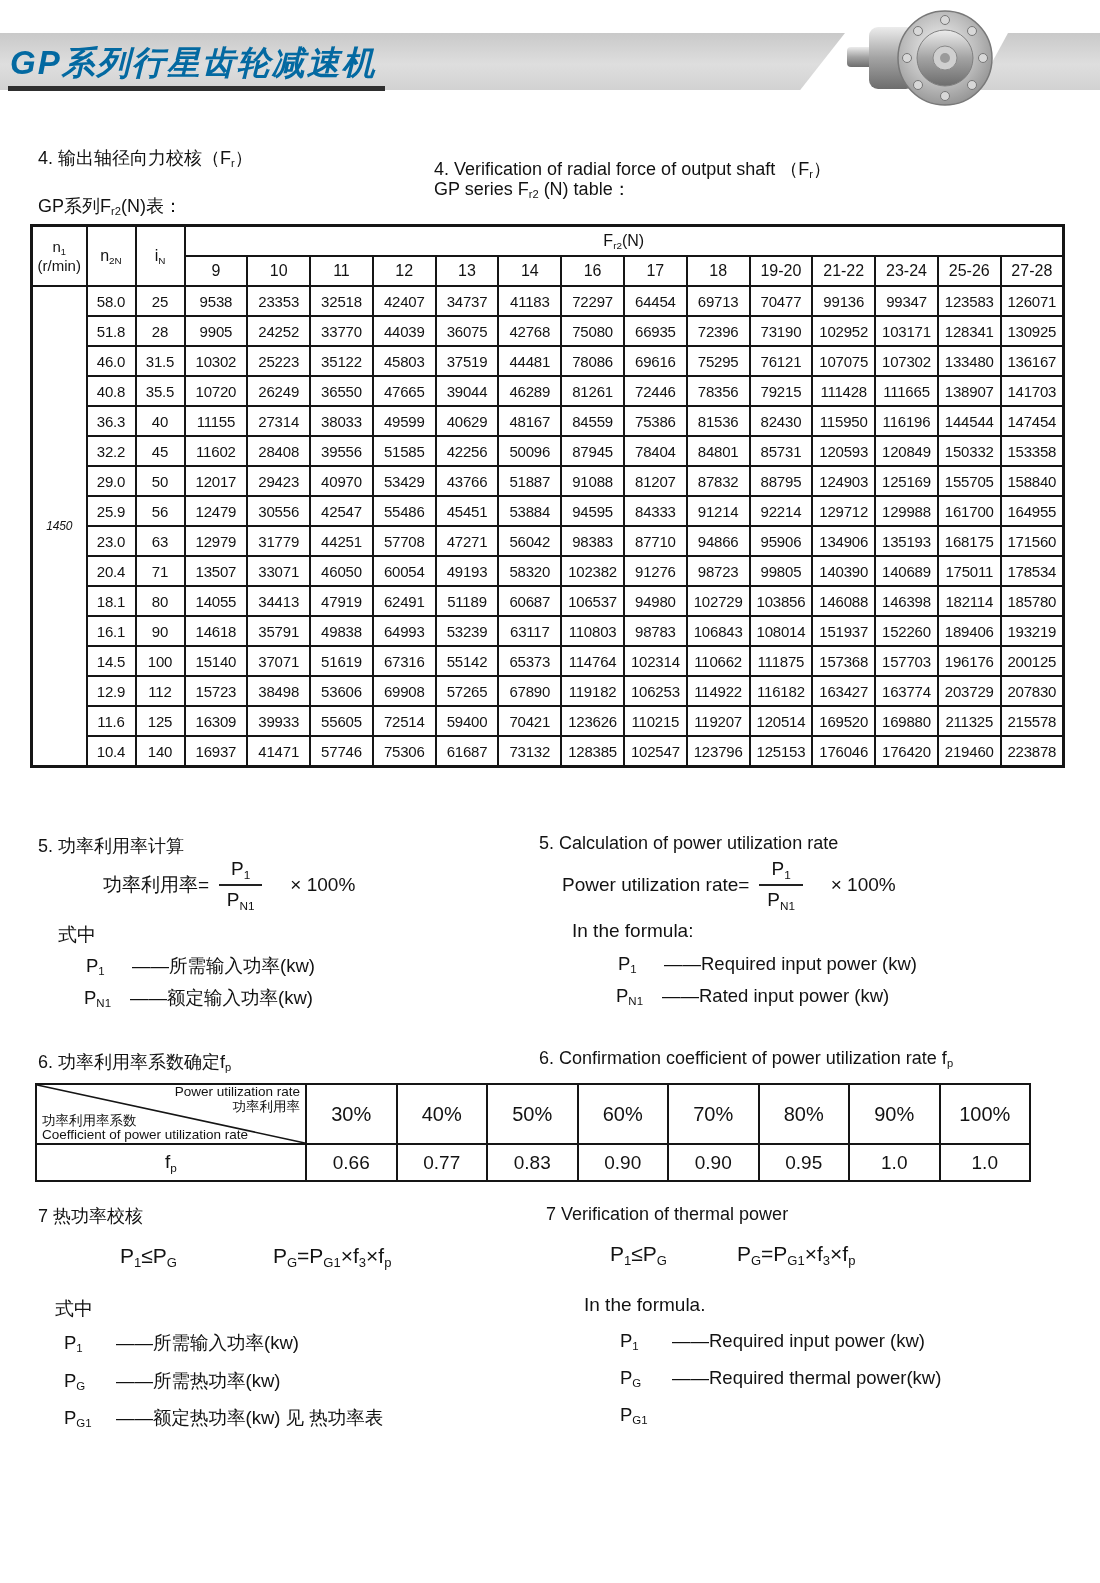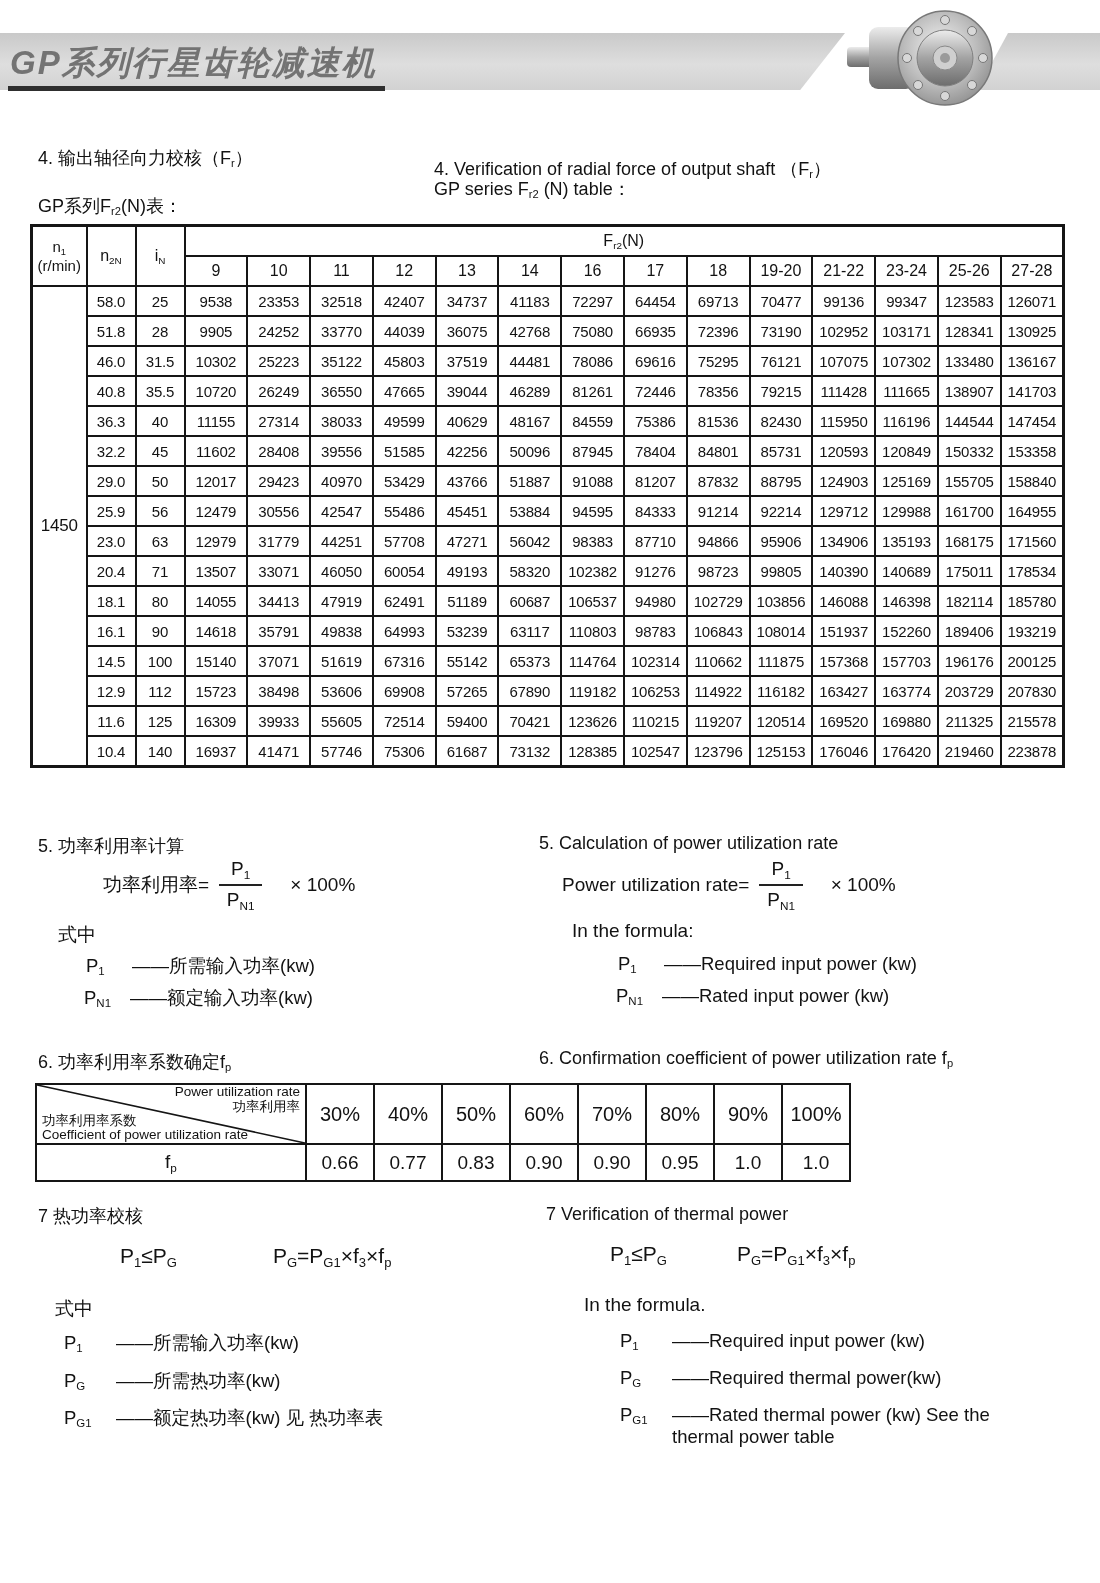--- a/index.html
+++ b/index.html
@@ -9,54 +9,54 @@
   .subsc{font-size:0.62em;vertical-align:-0.30em;}
 
   
   #banner-band{left:0;top:33px;width:845px;height:57px;
     background:linear-gradient(180deg,#c9c9c9 0%,#dedede 55%,#d2d2d2 100%);
     clip-path:polygon(0 0,100% 0,94.7% 100%,0 100%);}
   #banner-right{left:977px;top:33px;width:123px;height:57px;
     background:linear-gradient(180deg,#c9c9c9 0%,#dedede 55%,#d2d2d2 100%);
     clip-path:polygon(31px 0,100% 0,100% 100%,0 100%);}
   #page-title{left:10px;top:41px;font-size:33px;font-weight:bold;font-style:italic;
-    letter-spacing:2px;color:#737373;white-space:nowrap;}
+    letter-spacing:2px;color:#0369a1;white-space:nowrap;}
   #title-underline{left:8px;top:86px;width:377px;height:5px;background:#2e2e2e;}
   #gear-image{left:845px;top:3px;}
 
   
   .h-zh,.h-en{font-size:18px;white-space:nowrap;}
 
   
   #fr2{position:absolute;left:30px;top:224px;width:1035px;border-collapse:collapse;
        table-layout:fixed;border:3px solid #151515;}
   #fr2 th,#fr2 td{border:2px solid #151515;text-align:center;vertical-align:middle;
        padding:0;height:28px;font-weight:normal;}
   #fr2 thead th{font-size:16px;}
   #fr2 td{font-size:15px;letter-spacing:-0.2px;}
   #fr2 .n1head{font-size:15px;line-height:1.15;}
-  #fr2 .n1val{font-size:17px;}
+  #fr2 .n1val{font-size:12px;font-style:italic;}
 
   
   .note{font-size:17.5px;line-height:1.45;}
 
   
   .formula-row{display:flex;align-items:center;font-size:19px;white-space:nowrap;}
   .f-label{margin-right:10px;}
   .f-mult{margin-left:28px;}
   .frac{display:inline-block;text-align:center;}
   .frac .num{display:block;border-bottom:2px solid #222;padding:0 12px 3px;}
   .frac .den{display:block;padding-top:3px;}
   .intro{font-size:19px;}
   .defline{display:flex;align-items:baseline;font-size:18.5px;white-space:nowrap;}
   .defline .dsym{min-width:46px;display:inline-block;}
   .ddesc2{display:block;white-space:nowrap;}
 
   
-  #fp-table{position:absolute;left:35px;top:1083px;width:816px;border-collapse:collapse;
+  #fp-table{position:absolute;left:35px;top:1083px;width:996px;border-collapse:collapse;
       table-layout:fixed;border:2px solid #151515;}
   #fp-table th,#fp-table td{border:2px solid #151515;padding:0;text-align:center;
       vertical-align:middle;font-weight:normal;}
   #fp-table .corner{position:relative;height:58px;}
   #fp-table .corner svg{position:absolute;left:0;top:0;width:100%;height:100%;}
   .corner-line{font-size:13.5px;line-height:1.07;padding:0 5px;position:relative;}
   .c-r{text-align:right;}
   .c-l{text-align:left;}
   #fp-table .pct{font-size:20px;}
   #fp-table .fprow td{height:35px;font-size:19px;}
@@ -566,19 +566,15 @@
   <div class="abs defline" style="left:620px;top:1330px;">
     <span class="dsym" style="min-width:52px"><span>P</span><span class="subsc">1</span></span>
     <span class="ddesc">——Required input power (kw)</span>
   </div>
   <div class="abs defline" style="left:620px;top:1367px;">
     <span class="dsym" style="min-width:52px"><span>P</span><span class="subsc">G</span></span>
     <span class="ddesc">——Required thermal power(kw)</span>
   </div>
   <div class="abs defline" style="left:620px;top:1404px;">
     <span class="dsym" style="min-width:52px"><span>P</span><span class="subsc">G1</span></span>
-    <span class="ddesc">
-      <span>——Rated thermal power  (kw) See the</span>
-      <span class="ddesc2">thermal power table</span>
-    </span>
   </div>
 
 </div>
 
 </body></html>

